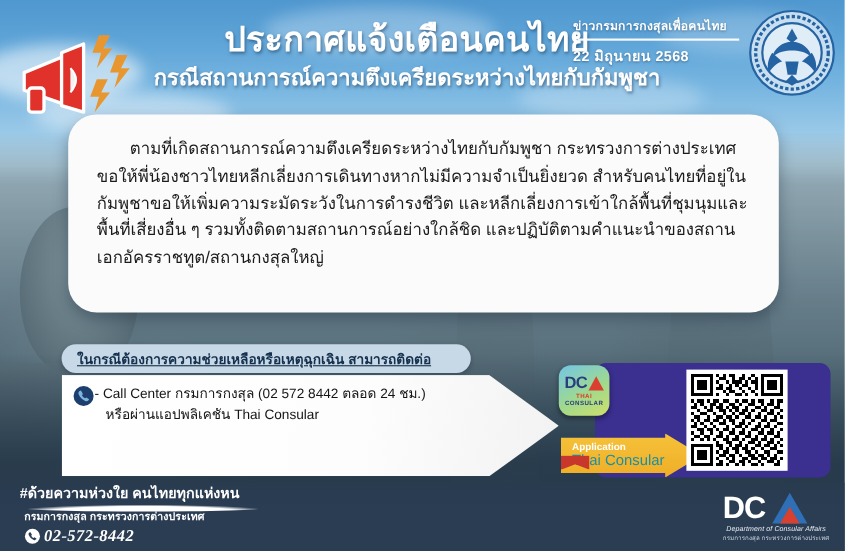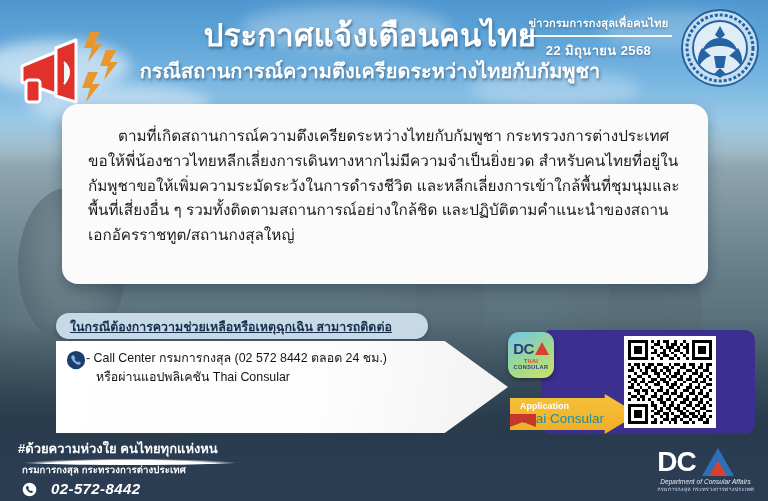--- a/index.html
+++ b/index.html
@@ -76,36 +76,36 @@
     font-size: 31px; font-weight: bold; color: #ffffff; letter-spacing: .2px;
     text-shadow: 1px 2px 3px rgba(20,50,80,.55);
     line-height: 1.14;
   }
   .hdr-sub {
     font-size: 20px; font-weight: bold; color: #ffffff;
     text-shadow: 1px 2px 3px rgba(20,50,80,.55);
     line-height: 1.3; margin-top: 5px;
   }
   .hdr-meta {
-    position: absolute; right: 92px; top: 14px; width: 155px; text-align: center; color: #fff;
+    position: absolute; right: 92px; top: 14px; width: 155px; color: #fff;
   }
   .hdr-meta .news {
     font-size: 11px; font-weight: bold; letter-spacing: .2px;
     text-shadow: 0 1px 2px rgba(20,50,80,.5);
   }
   .hdr-meta .rule { height: 2px; background: #fff; margin: 3px 4px; opacity: .95; }
   .hdr-meta .date {
     font-size: 13px; font-weight: bold; letter-spacing: .4px;
     text-shadow: 0 1px 2px rgba(20,50,80,.5);
   }
   .emblem { position: absolute; right: 8px; top: 8px; width: 80px; height: 80px; opacity: .92; }
   
   .bubble {
     position: absolute; left: 62px; top: 104px; width: 646px; height: 180px;
-    background: #fbfbfb; border-radius: 16px;
+    background: #fbfbfb; border-radius: 26px;
     box-shadow: 0 6px 14px rgba(14,30,45,.35);
     padding: 20px 26px 0 26px;
   }
   .bubble p {
     font-size: 15.3px; line-height: 1.62; color: #1b1b1b; text-indent: 30px;
     word-break: break-word;
   }
   
   .contact-head {
     position: absolute; left: 56px; top: 313px; width: 372px; height: 26px;
@@ -167,21 +167,21 @@
   }
   .swoosh {
     position: absolute; left: 20px; bottom: 36px; width: 220px; height: 6px;
     background: radial-gradient(ellipse at 50% 100%, #fff 0%, #fff 55%, rgba(255,255,255,0) 75%);
     border-radius: 50%;
   }
   .dept {
     position: absolute; left: 22px; bottom: 24px;
     font-size: 9.6px; font-weight: bold; color: #ffffff; letter-spacing: .1px;
   }
-  .fphone { position: absolute; left: 22px; bottom: 4px; display: flex; align-items: flex-end; gap: 14px; }
+  .fphone { position: absolute; left: 22px; bottom: 4px; display: flex; align-items: flex-start; gap: 3px; font-family: Liberation Serif, serif; }
   .fphone .num { font-size: 15px; font-weight: bold; font-style: italic; color: #ffffff; letter-spacing: .4px; }
   .dc-logo { position: absolute; right: 14px; bottom: 8px; text-align: center; }
   .dc-logo .row { display: flex; align-items: center; gap: 6px; }
   .dc-logo .dc { font-size: 28px; font-weight: bold; color: #ffffff; letter-spacing: -1px; line-height: 28px; }
   .dc-logo .tri { width: 0; height: 0; border-left: 16px solid transparent;
                   border-right: 16px solid transparent; border-bottom: 28px solid #2f6fb5; position: relative; }
   .dc-logo .tri::after {
     content: ""; position: absolute; left: -9px; top: 13px;
     width: 0; height: 0; border-left: 9px solid transparent;
     border-right: 9px solid transparent; border-bottom: 15px solid #d9402f;

